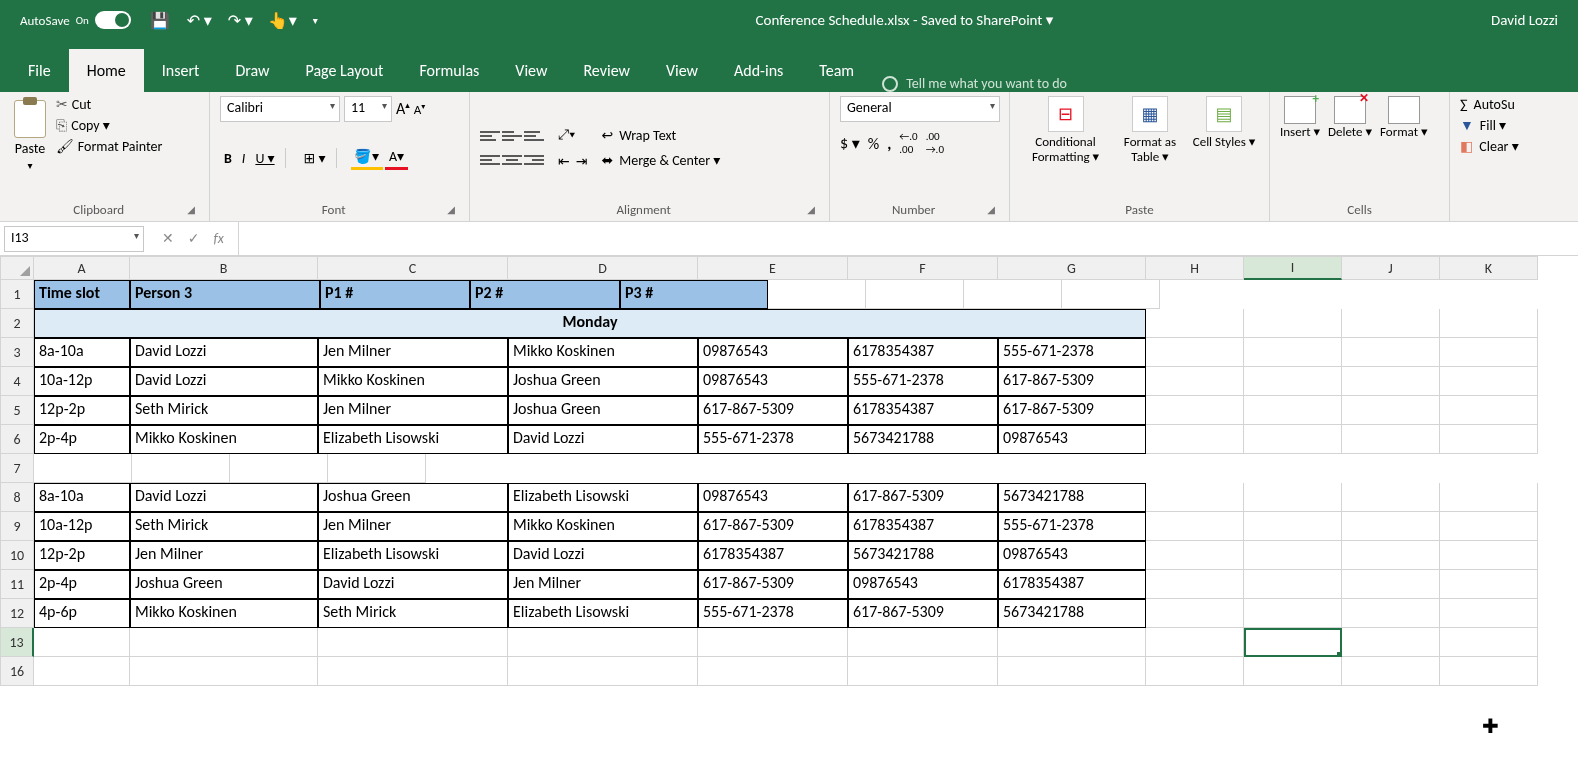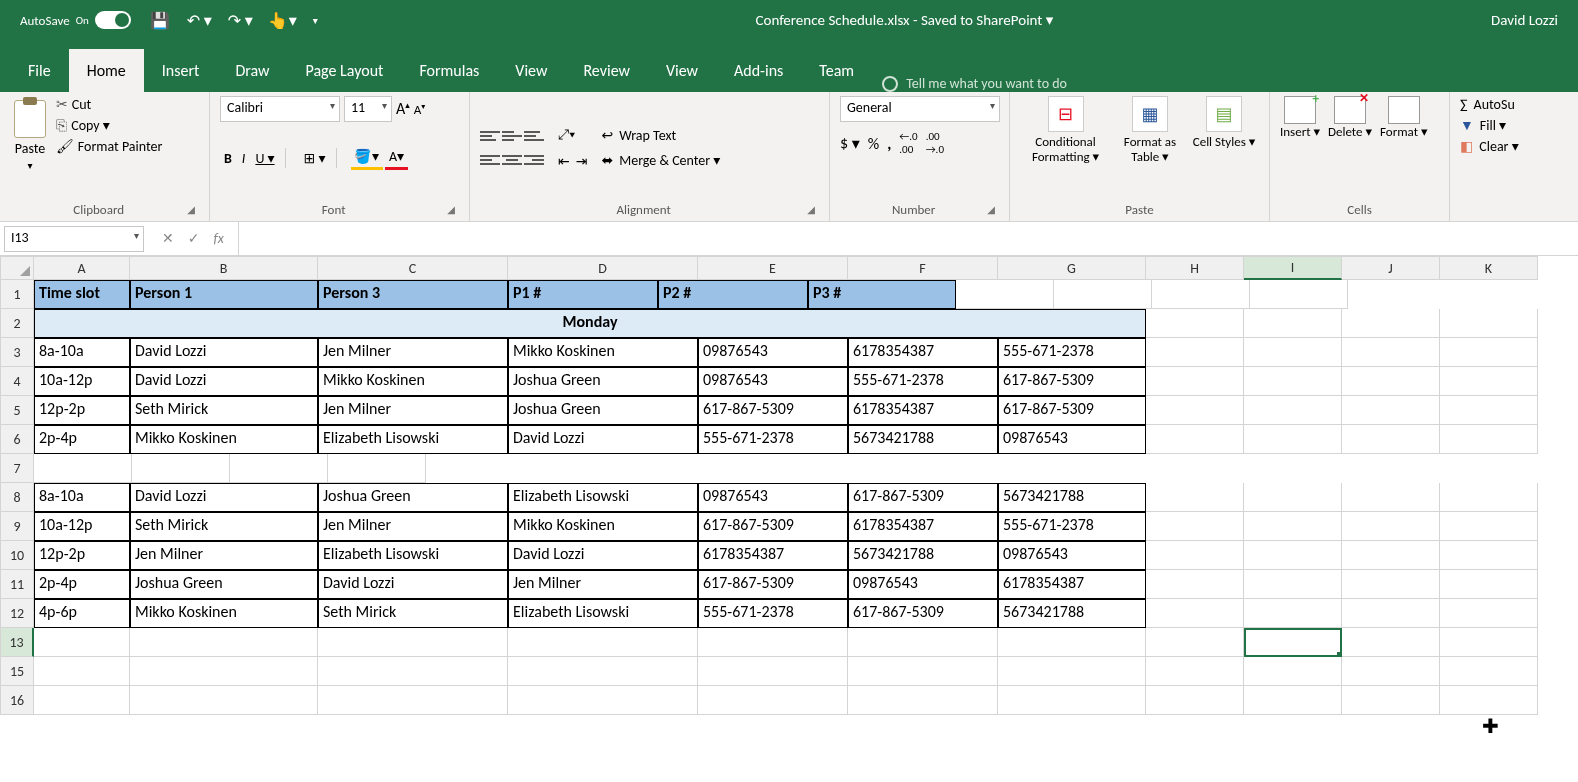--- a/index.html
+++ b/index.html
@@ -326,21 +326,20 @@
       <div class="col-h" style="width: 148px;">G</div>
       <div class="col-h" style="width: 98px;">H</div>
       <div class="col-h sel" style="width: 98px;">I</div>
       <div class="col-h" style="width: 98px;">J</div>
       <div class="col-h" style="width: 98px;">K</div>
     </div>
   <div class="rows" id="rows">
       <div class="row">
         <div class="row-h">1</div>
         <div class="cell header" style="width: 96px;">Time slot</div>
-        <div class="cell header" style="width: 188px;">Person 1</div>
         <div class="cell header" style="width: 190px;">Person 3</div>
         <div class="cell header" style="width: 150px;">P1 #</div>
         <div class="cell header" style="width: 150px;">P2 #</div>
         <div class="cell header" style="width: 148px;">P3 #</div>
         <div class="cell" style="width: 98px;"></div>
         <div class="cell" style="width: 98px;"></div>
         <div class="cell" style="width: 98px;"></div>
         <div class="cell" style="width: 98px;"></div>
       </div>
       <div class="row">
@@ -492,34 +491,20 @@
         <div class="cell" style="width: 190px;"></div>
         <div class="cell" style="width: 150px;"></div>
         <div class="cell" style="width: 150px;"></div>
         <div class="cell" style="width: 148px;"></div>
         <div class="cell" style="width: 98px;"></div>
         <div class="cell selcell" style="width: 98px;"></div>
         <div class="cell" style="width: 98px;"></div>
         <div class="cell" style="width: 98px;"></div>
       </div>
       <div class="row">
-        <div class="row-h">15</div>
-        <div class="cell" style="width: 96px;"></div>
-        <div class="cell" style="width: 188px;"></div>
-        <div class="cell" style="width: 190px;"></div>
-        <div class="cell" style="width: 190px;"></div>
-        <div class="cell" style="width: 150px;"></div>
-        <div class="cell" style="width: 150px;"></div>
-        <div class="cell" style="width: 148px;"></div>
-        <div class="cell" style="width: 98px;"></div>
-        <div class="cell" style="width: 98px;"></div>
-        <div class="cell" style="width: 98px;"></div>
-        <div class="cell" style="width: 98px;"></div>
-      </div>
-      <div class="row">
         <div class="row-h">16</div>
         <div class="cell" style="width: 96px;"></div>
         <div class="cell" style="width: 188px;"></div>
         <div class="cell" style="width: 190px;"></div>
         <div class="cell" style="width: 190px;"></div>
         <div class="cell" style="width: 150px;"></div>
         <div class="cell" style="width: 150px;"></div>
         <div class="cell" style="width: 148px;"></div>
         <div class="cell" style="width: 98px;"></div>
         <div class="cell" style="width: 98px;"></div>

